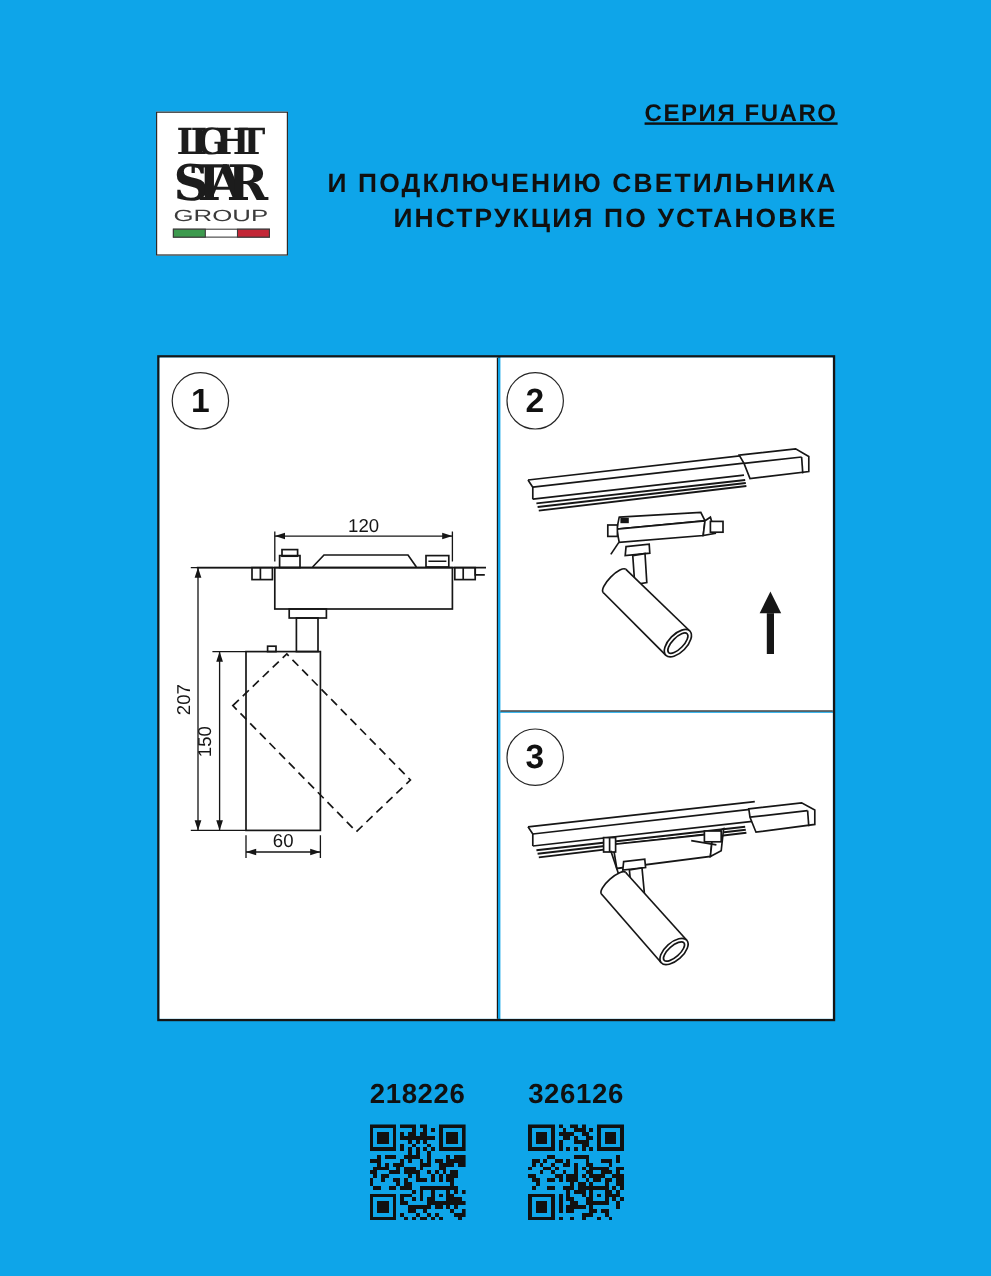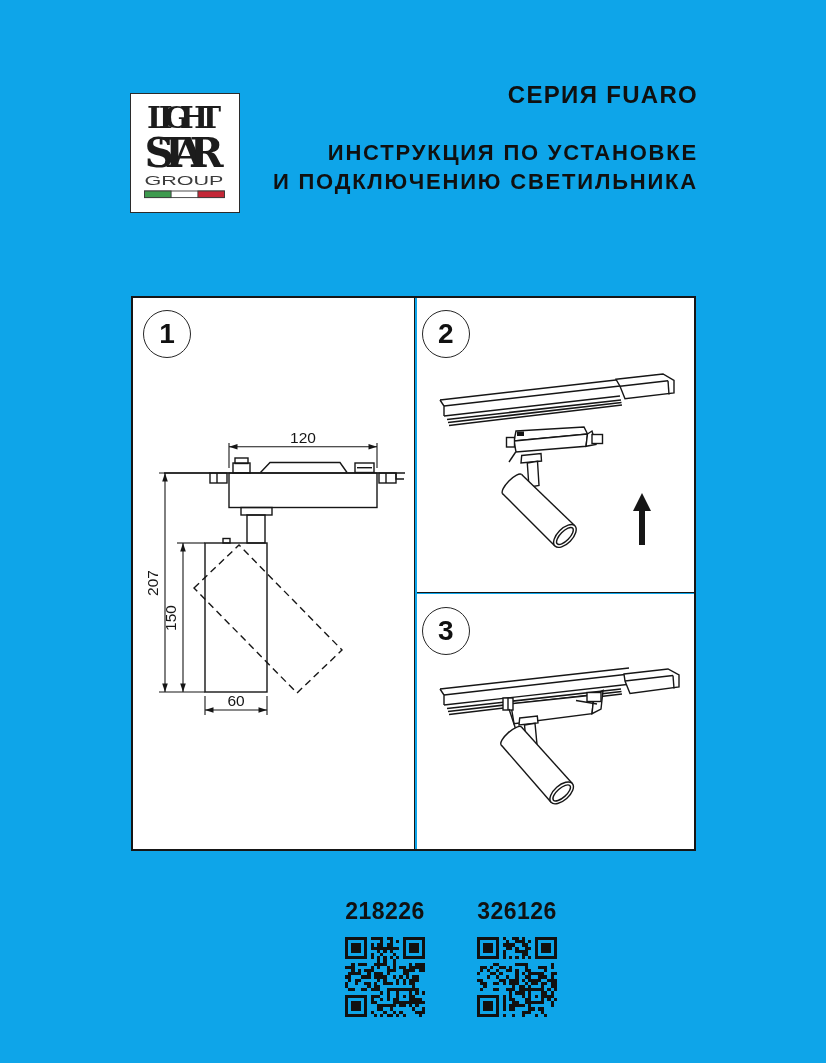--- a/index.html
+++ b/index.html
@@ -6,41 +6,41 @@
   .page{position:relative;width:826px;height:1063px;background:#0ea5e9;overflow:hidden;
         font-family:"Liberation Sans",sans-serif;color:#111;}
   
   .logo-box{position:absolute;left:130px;top:93px;width:110px;height:120px;
             border:1.4px solid #2b2b2b;background:#fff;box-sizing:border-box;}
   .logo-box svg{display:block;}
   .logo-serif{font-family:"DejaVu Serif","Liberation Serif",serif;font-weight:bold;fill:#1c1c1c;}
   .logo-group-txt{font-family:"Liberation Sans",sans-serif;fill:#3b3b3b;}
   
   .header-block{position:absolute;top:82px;right:128px;text-align:right;white-space:nowrap;}
-  .series-line{font-size:24px;font-weight:bold;letter-spacing:1.3px;line-height:26px;color:#101010;}
+  .series-line{font-size:20px;font-weight:bold;letter-spacing:1.3px;line-height:26px;color:#101010;text-decoration:underline;}
   .instr-block{margin-top:31px;}
   .instr-line{font-size:22px;font-weight:bold;letter-spacing:1.8px;line-height:28.5px;color:#101010;}
   
   .grid{position:absolute;left:131px;top:296px;width:561px;height:551px;
         border:2px solid #161616;box-sizing:content-box;}
   .cell{position:absolute;background:#fff;}
   .cell-1{left:0;top:0;width:282px;height:551px;border-right:1.7px solid #161616;box-sizing:border-box;}
   .cell-2{left:283.7px;top:0;right:0;height:294.5px;border-bottom:1.7px solid #161616;box-sizing:border-box;}
   .cell-3{left:283.7px;top:296.2px;right:0;bottom:0;}
   .cell svg.draw{position:absolute;left:0;top:0;}
   .step-circle{position:absolute;width:46px;height:46px;border:1.6px solid #262626;border-radius:50%;
                display:flex;align-items:center;justify-content:center;
                font-size:28px;font-weight:bold;color:#111;background:#fff;z-index:2;}
   .line{stroke:#161616;stroke-width:1.4;fill:none;}
   .thin{stroke:#161616;stroke-width:1.1;fill:none;}
   .fillk{fill:#161616;stroke:none;}
   .wht{fill:#ffffff;}
   .dimtxt{font-family:"Liberation Sans",sans-serif;font-size:15.5px;fill:#161616;}
   
-  .product{position:absolute;top:898px;width:80px;text-align:center;margin-left:37px;}
+  .product{position:absolute;top:898px;width:80px;text-align:center;}
   .article{font-size:23px;font-weight:bold;color:#111;line-height:26px;margin-bottom:13px;letter-spacing:0.5px;}
 </style>
 </head>
 <body>
 
 <div class="page">
 
   <div class="logo-box">
     <svg width="107" height="117" viewBox="0 0 107 117">
       <text class="logo-serif" x="53" y="34" font-size="30" text-anchor="middle" textLength="74" lengthAdjust="spellingAndSize">LIGHT</text>
@@ -52,22 +52,22 @@
         <rect x="66.9" y="97" width="26.6" height="6.6" fill="#c32737" stroke="#3a3a3a" stroke-width="0.9"></rect>
       </g>
     </svg>
   </div>
 
   <div class="header-block">
     <div>
       <div class="series-line">СЕРИЯ FUARO</div>
     </div>
     <div class="instr-block">
+      <div class="instr-line">И ПОДКЛЮЧЕНИЮ СВЕТИЛЬНИКА</div>
       <div class="instr-line">ИНСТРУКЦИЯ ПО УСТАНОВКЕ</div>
-      <div class="instr-line">И ПОДКЛЮЧЕНИЮ СВЕТИЛЬНИКА</div>
     </div>
   </div>
 
   <div class="grid">
 
     <div class="cell cell-1">
       <div class="step-circle" style="left:10px;top:12px;">1</div>
       <svg class="draw" width="280" height="549" viewBox="0 0 280 549">
 
         <line class="line" x1="31" y1="175" x2="272" y2="175" stroke-width="2"></line>

